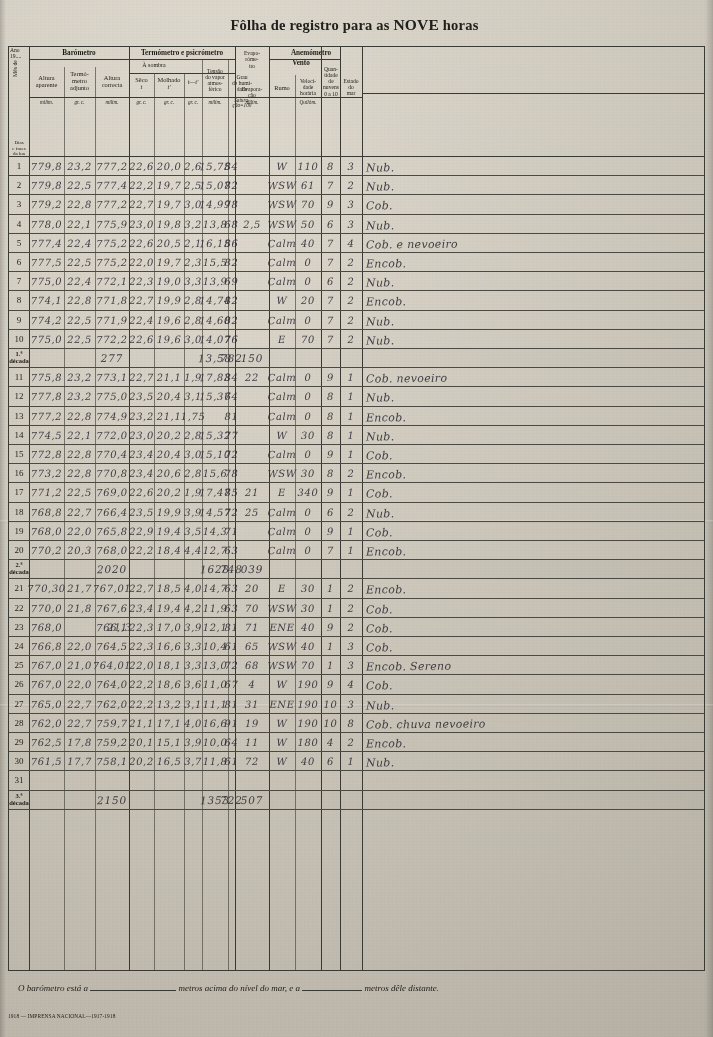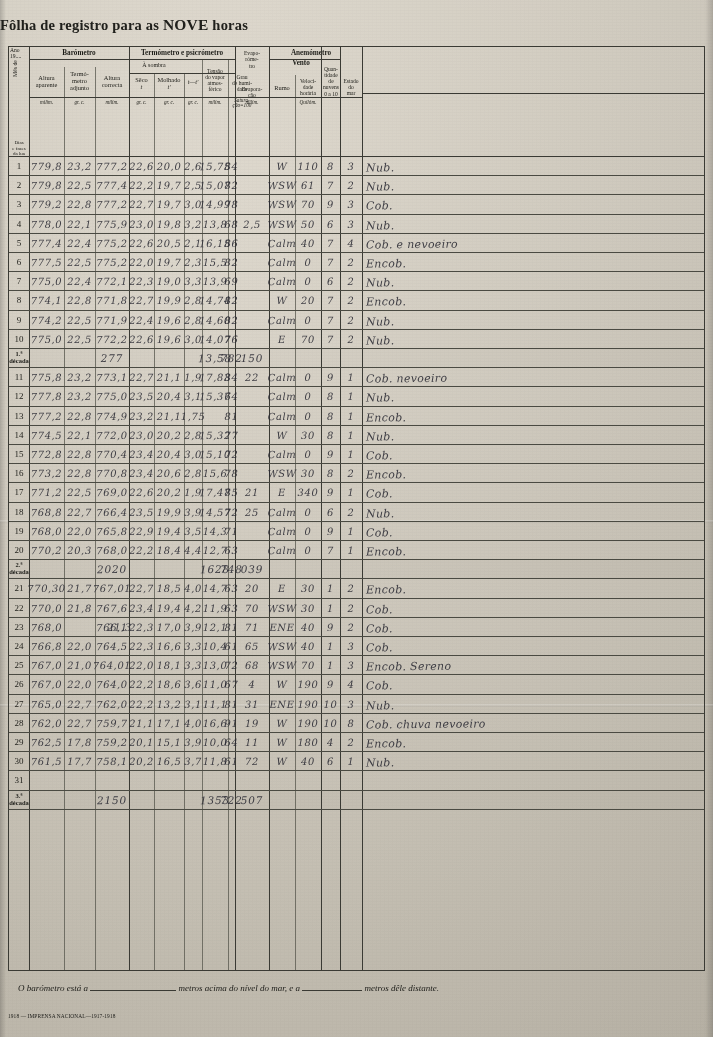--- a/index.html
+++ b/index.html
@@ -26,20 +26,21 @@
     mix-blend-mode:multiply;
     opacity:.5;
   }
   .fold{
     position:absolute;left:0;right:0;height:3px;
     background:linear-gradient(180deg, rgba(255,255,255,.45), rgba(0,0,0,.10));
     pointer-events:none;opacity:.55;
   }
   .title{
     position:absolute;left:0;right:4px;top:16px;
+    text-align:center;
     font-size:14.5px;font-weight:bold;
     letter-spacing:.2px;
   }
   .title .big{font-size:15.5px;}
 
   
   .tbl{
     position:absolute;
     left:8px;top:46px;
     width:697px;height:925px;

